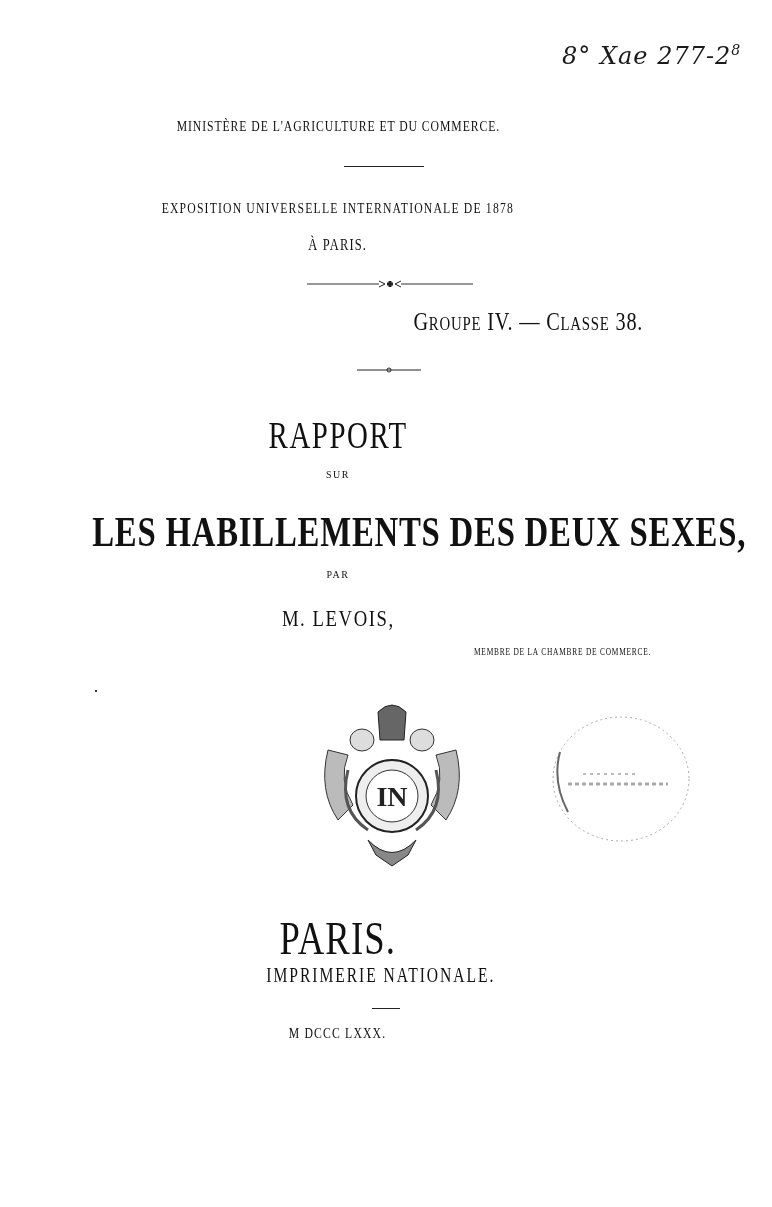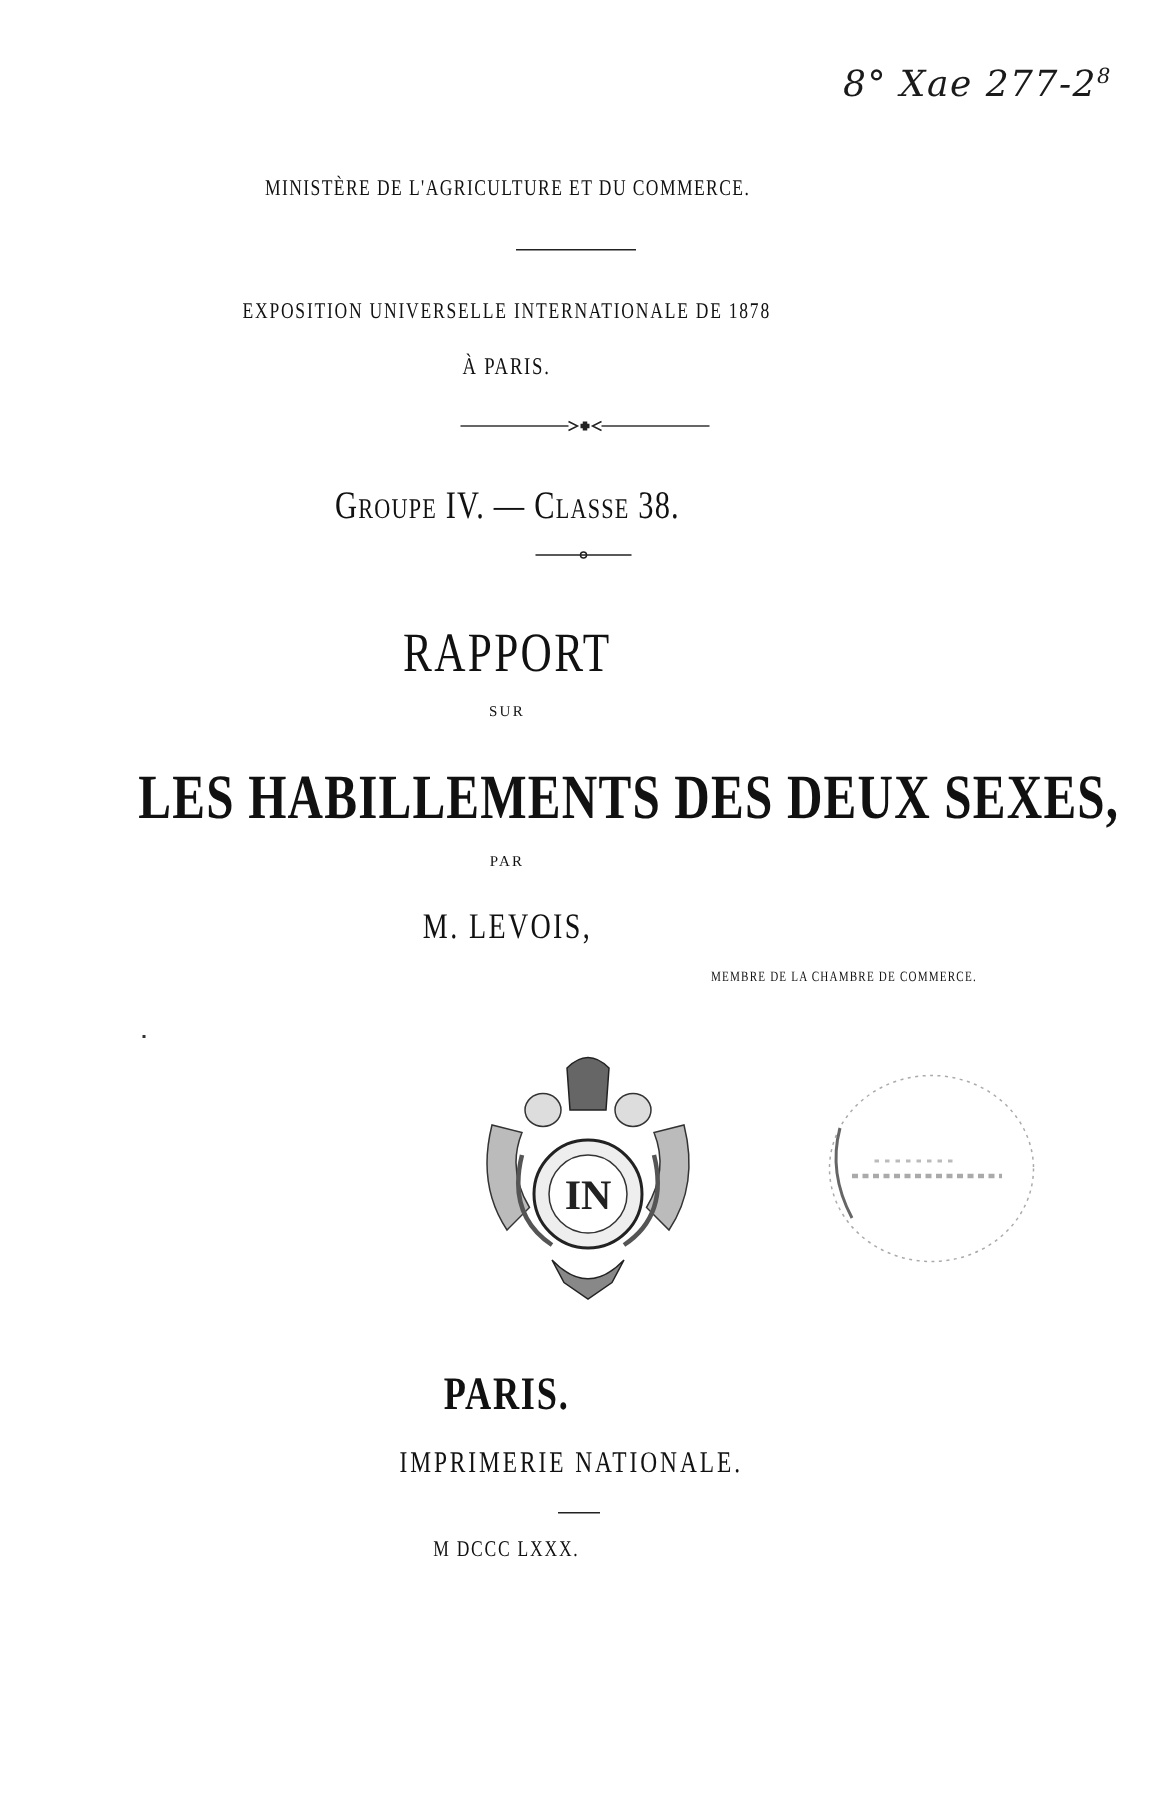--- a/index.html
+++ b/index.html
@@ -6,29 +6,29 @@
   body { width: 772px; height: 1207px; position: relative; overflow: hidden;
          font-family: "Liberation Serif", "DejaVu Serif", serif; color: #111; }
   .abs { position: absolute; left: 0; width: 676px; text-align: center; white-space: nowrap; }
   .shelfmark { position: absolute; left: 562px; top: 42px; font-family: "DejaVu Serif", serif;
                font-style: italic; font-size: 24px; color: #1a1a1a; letter-spacing: 1px; }
   .shelfmark sup { font-size: 14px; }
   .narrow { display: inline-block; transform: scaleX(0.78); transform-origin: center; }
   .t-ministere { top: 118px; font-size: 15px; letter-spacing: 1.2px; }
   .t-expo { top: 200px; font-size: 15px; letter-spacing: 1.5px; }
   .t-aparis { top: 236px; font-size: 16px; letter-spacing: 1.5px; }
-  .t-groupe { top: 322px; font-size: 26px; letter-spacing: 1px; }
+  .t-groupe { top: 307px; font-size: 26px; letter-spacing: 1px; text-align: right; }
   .t-groupe .sc { font-size: 19px; }
   .t-rapport { top: 414px; font-size: 37px; font-weight: normal; letter-spacing: 2px; }
   .t-sur { top: 469px; font-size: 10px; letter-spacing: 1.5px; }
   .t-habil { top: 508px; font-size: 42px; font-weight: bold; letter-spacing: 1px; }
   .t-par { top: 569px; font-size: 10px; letter-spacing: 1.5px; }
   .t-levois { top: 605px; font-size: 24px; letter-spacing: 2px; }
   .t-membre { top: 647px; font-size: 9.5px; letter-spacing: 1px; text-align: right; }
-  .t-paris { top: 911px; font-size: 31px; font-weight: bold; letter-spacing: 1.5px; text-align: center; }
+  .t-paris { top: 911px; font-size: 47px; font-weight: normal; letter-spacing: 1.5px; text-align: center; }
   .t-imprim { top: 964px; font-size: 20px; letter-spacing: 2.5px; padding-left: 43px; }
   .t-date { top: 1025px; font-size: 15px; letter-spacing: 1.5px; }
   .rule { position: absolute; height: 1px; background: #222; }
   .ornament { position: absolute; }
   .dot { position: absolute; left: 95px; top: 690px; width: 2px; height: 2px; background: #333; }
 </style>
 </head>
 <body>
 
 <div class="shelfmark">

